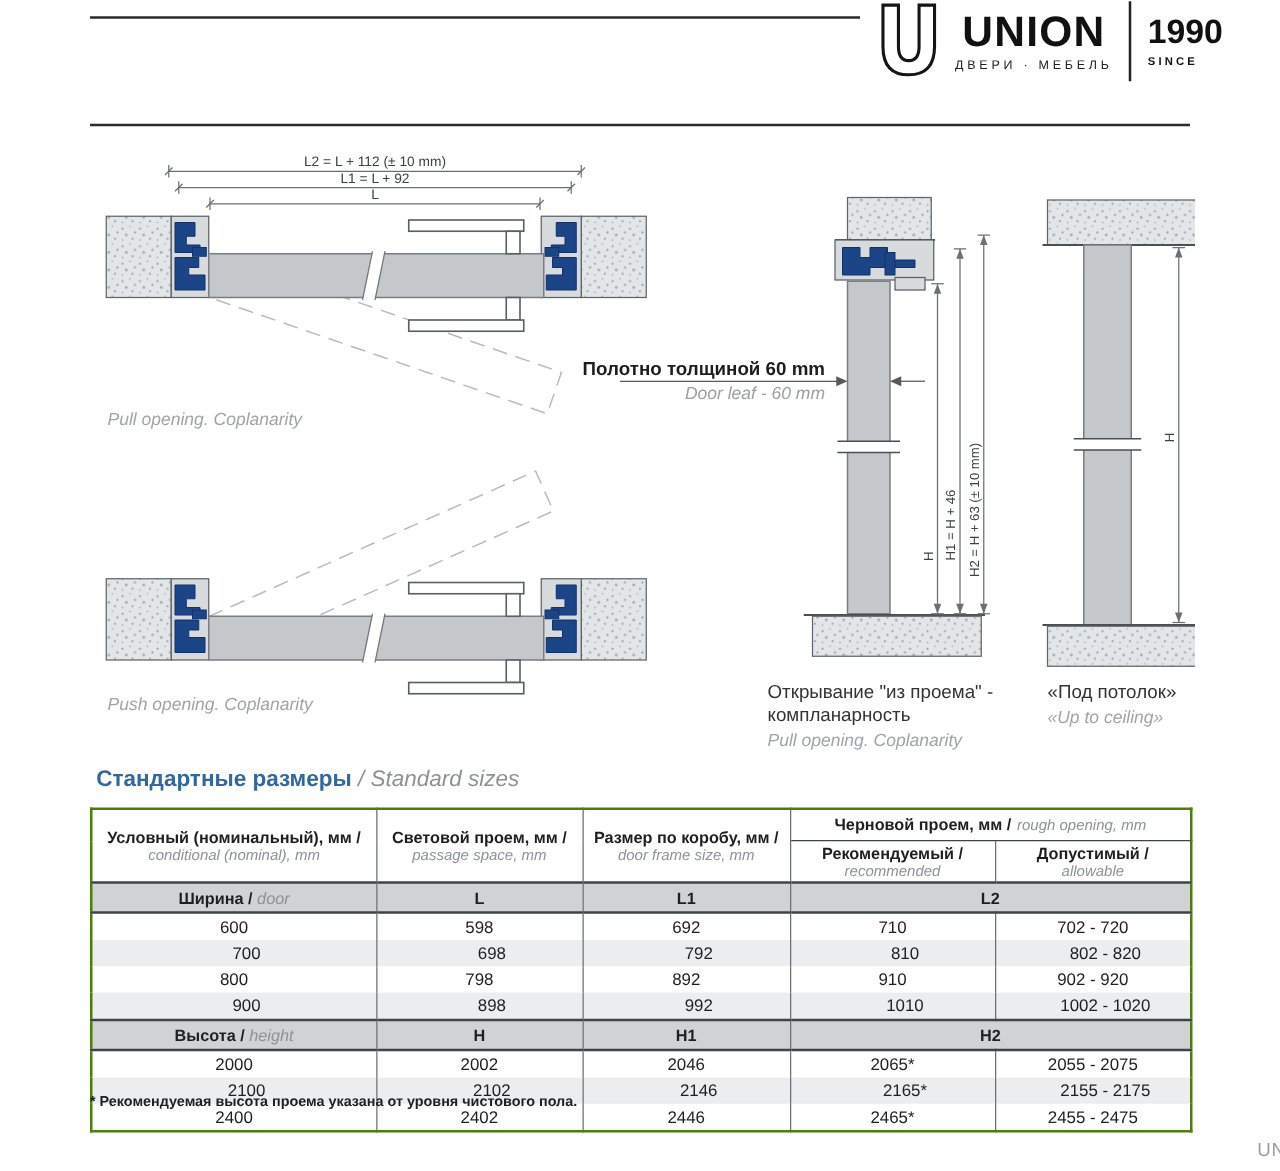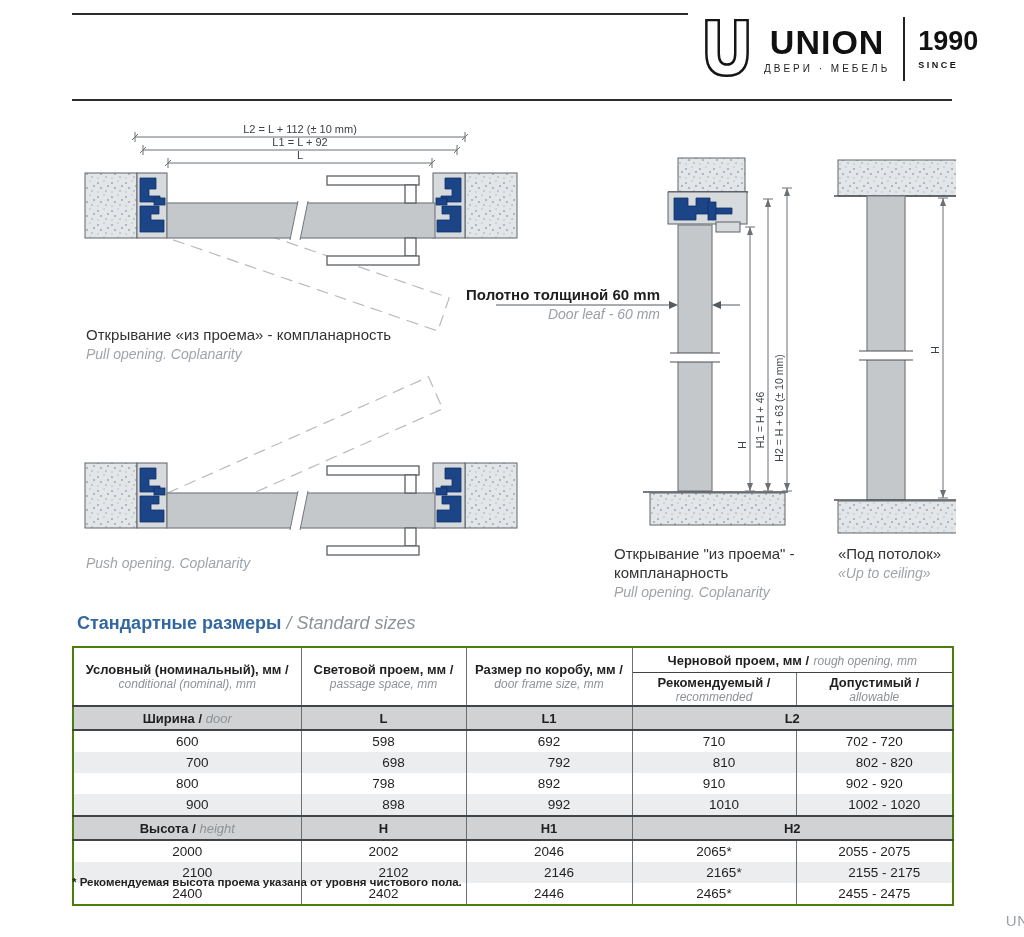--- a/index.html
+++ b/index.html
@@ -2,21 +2,21 @@
 <html><head>
 <meta charset="utf-8">
 <style>
   html,body{margin:0;padding:0;background:#fff;}
   .page{position:relative;width:1024px;height:937px;background:#ffffff;overflow:hidden;
         font-family:"Liberation Sans",sans-serif;color:#222;}
   
   .rule{position:absolute;background:#2b2b2b;}
   .rule-top{left:72px;top:13px;width:616px;height:2px;}
   .rule-under-logo{left:72px;top:99px;width:880px;height:2px;}
-  .logo{position:absolute;left:698px;top:16px;display:flex;align-items:center;}
+  .logo{position:absolute;left:698px;top:0;display:flex;align-items:center;}
   .logo-u{width:58px;height:66px;}
   .brand-col{margin-left:8px;display:flex;flex-direction:column;align-items:center;}
   .brand{font-size:34px;font-weight:800;letter-spacing:1px;color:#111;line-height:1;}
   .tagline{font-size:10px;font-weight:400;letter-spacing:3px;color:#222;margin-top:4px;}
   .logo-div{width:2px;height:64px;background:#222;margin:0 13px;}
   .year-col{display:flex;flex-direction:column;align-items:flex-start;}
   .year{font-size:27px;font-weight:700;color:#111;line-height:1;}
   .since{font-size:9px;font-weight:700;letter-spacing:2.5px;color:#111;margin-top:5px;}
   
   .cap{position:absolute;}
@@ -240,21 +240,20 @@
         <line x1="870" y1="88" x2="880" y2="88"></line>
           <line x1="870" y1="388" x2="880" y2="388"></line>
         <polygon points="875,88 872,96 878,96" fill="#6b7075" stroke="none"></polygon>
         <polygon points="875,388 872,380 878,380" fill="#6b7075" stroke="none"></polygon>
       </g>
       <text transform="translate(871,240) rotate(-90)" text-anchor="middle" font-size="10.5" fill="#3c4146">H</text>
     </g>
   </svg>
 
   <div class="cap" style="left:86px;top:325px;">
-    <div class="cap-ru">Открывание «из проема» - компланарность</div>
     <div class="cap-en">Pull opening. Coplanarity</div>
   </div>
   <div class="cap" style="left:86px;top:553px;">
     <div class="cap-en">Push opening. Coplanarity</div>
   </div>
   <div class="cap" style="left:614px;top:544px;width:200px;">
     <div class="cap-ru">Открывание "из проема" -</div>
     <div class="cap-ru">компланарность</div>
     <div class="cap-en">Pull opening. Coplanarity</div>
   </div>

